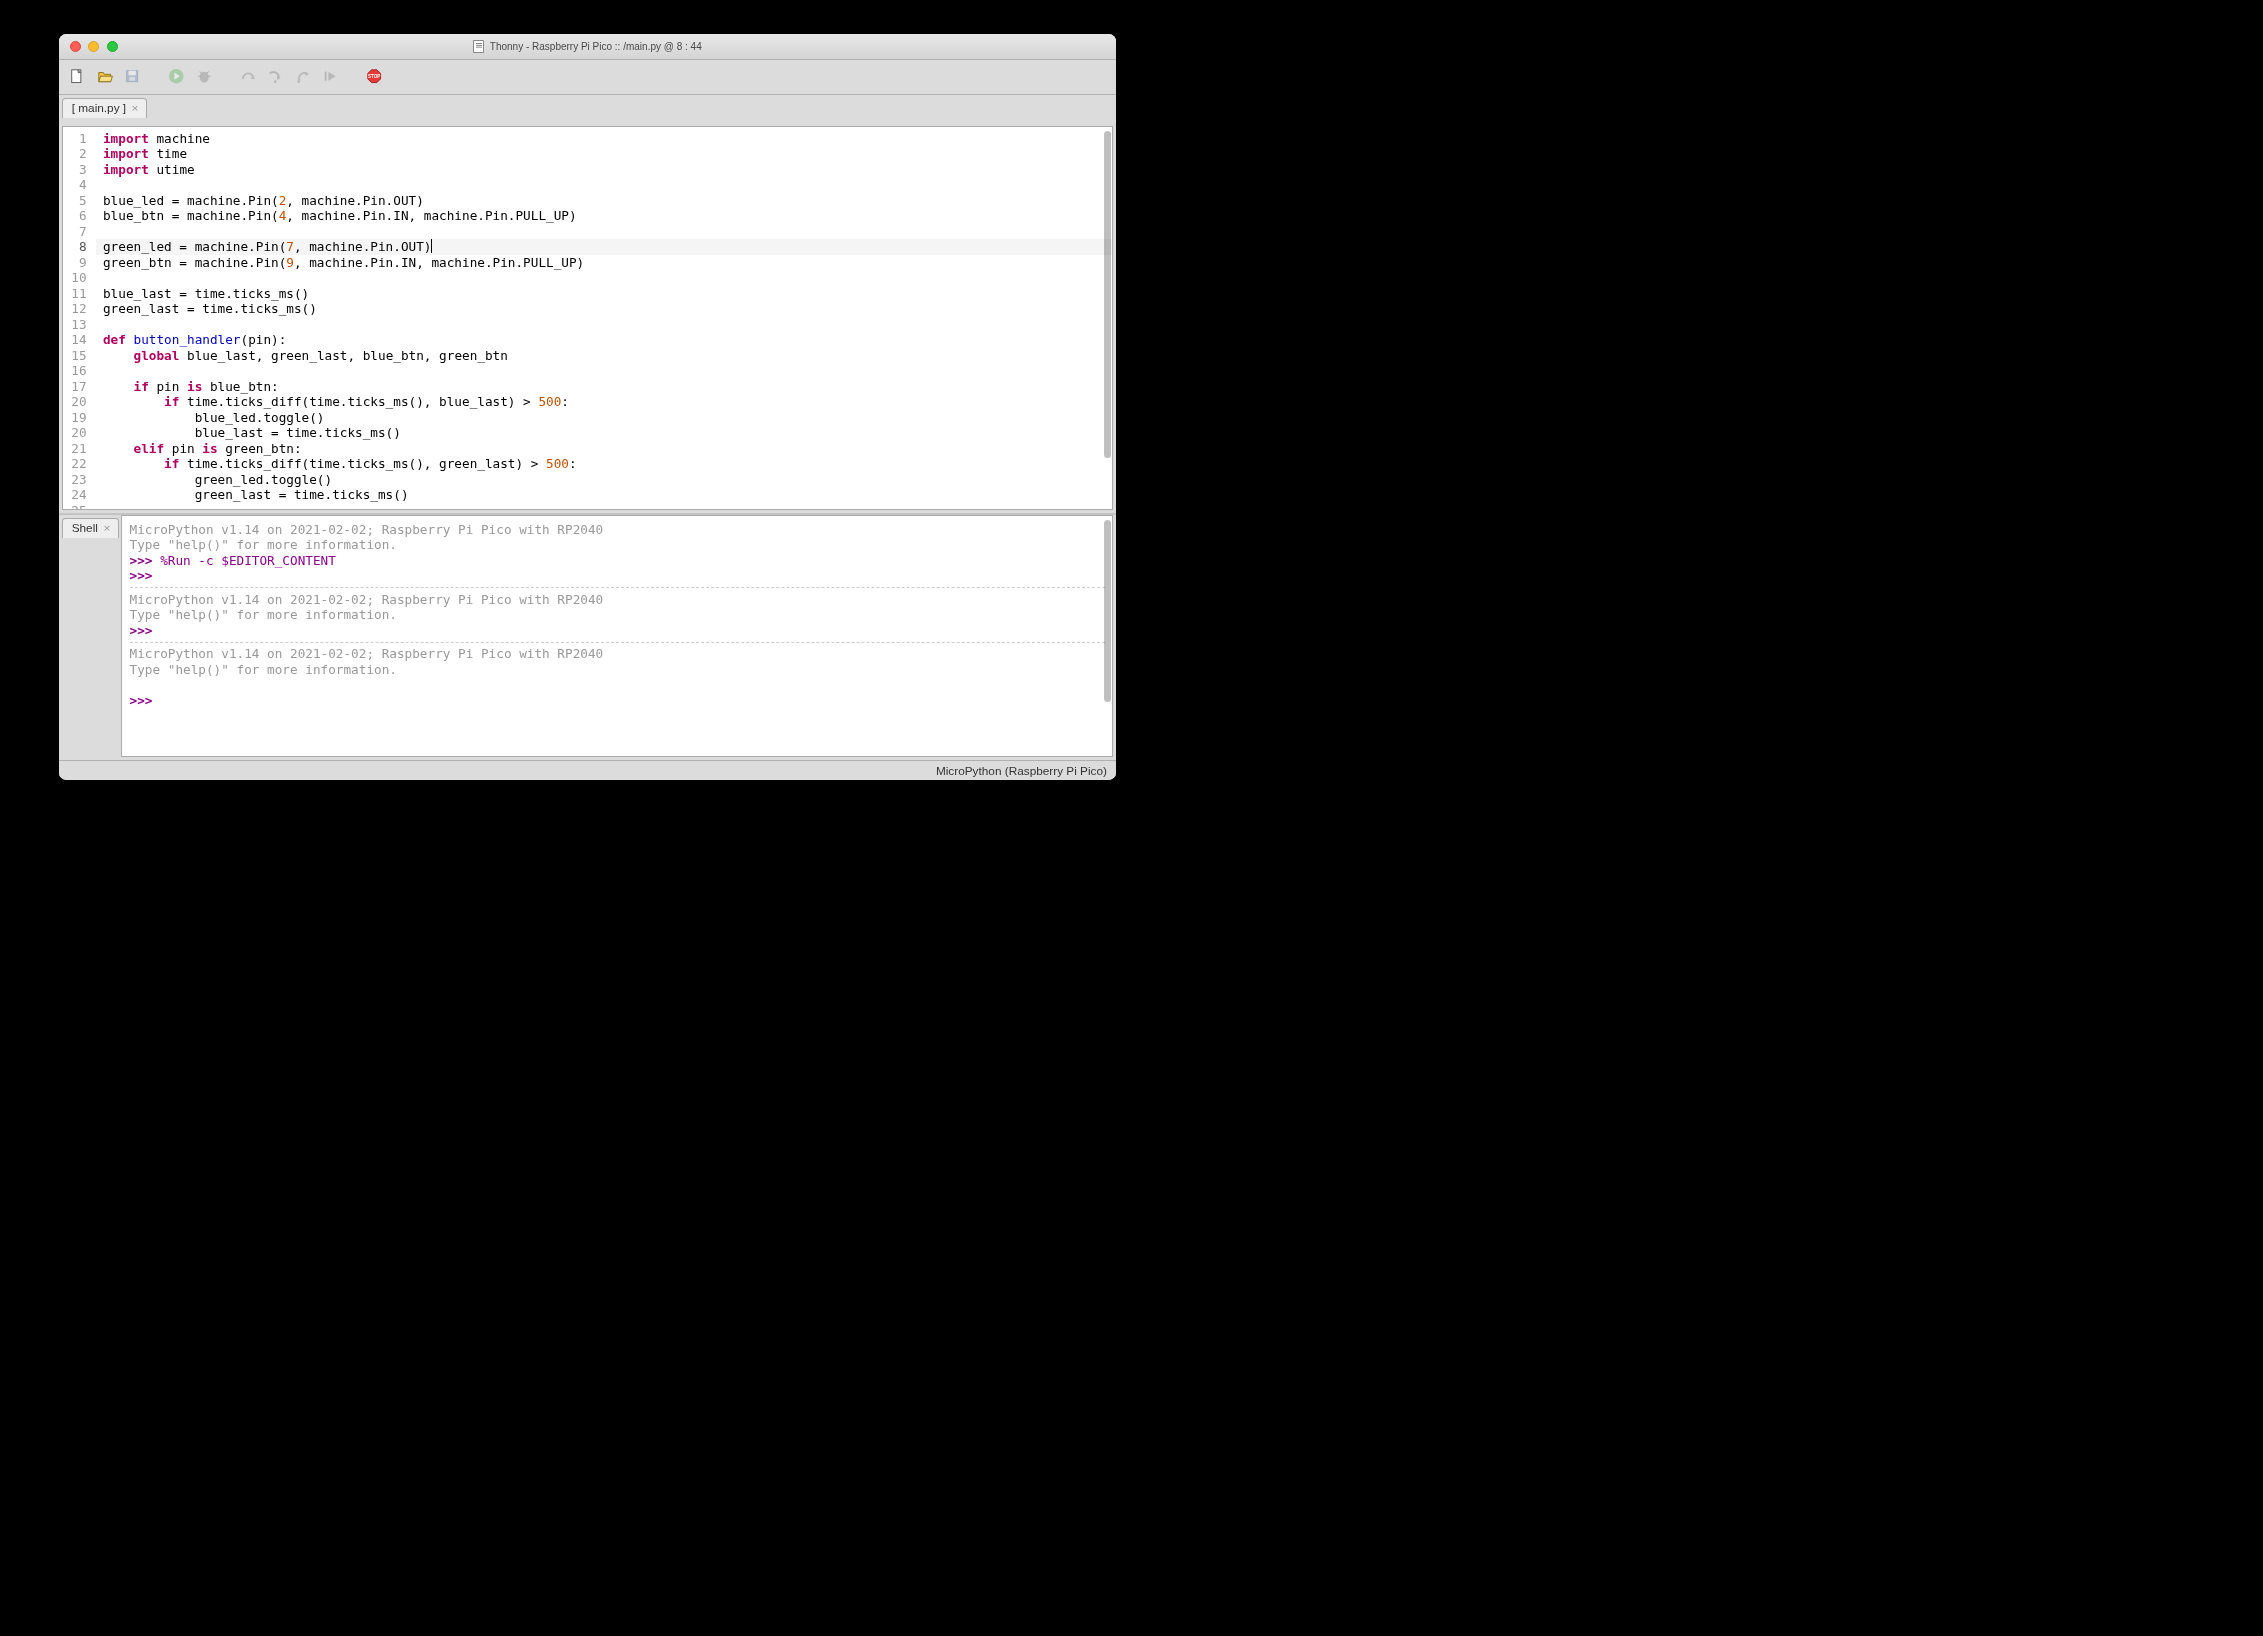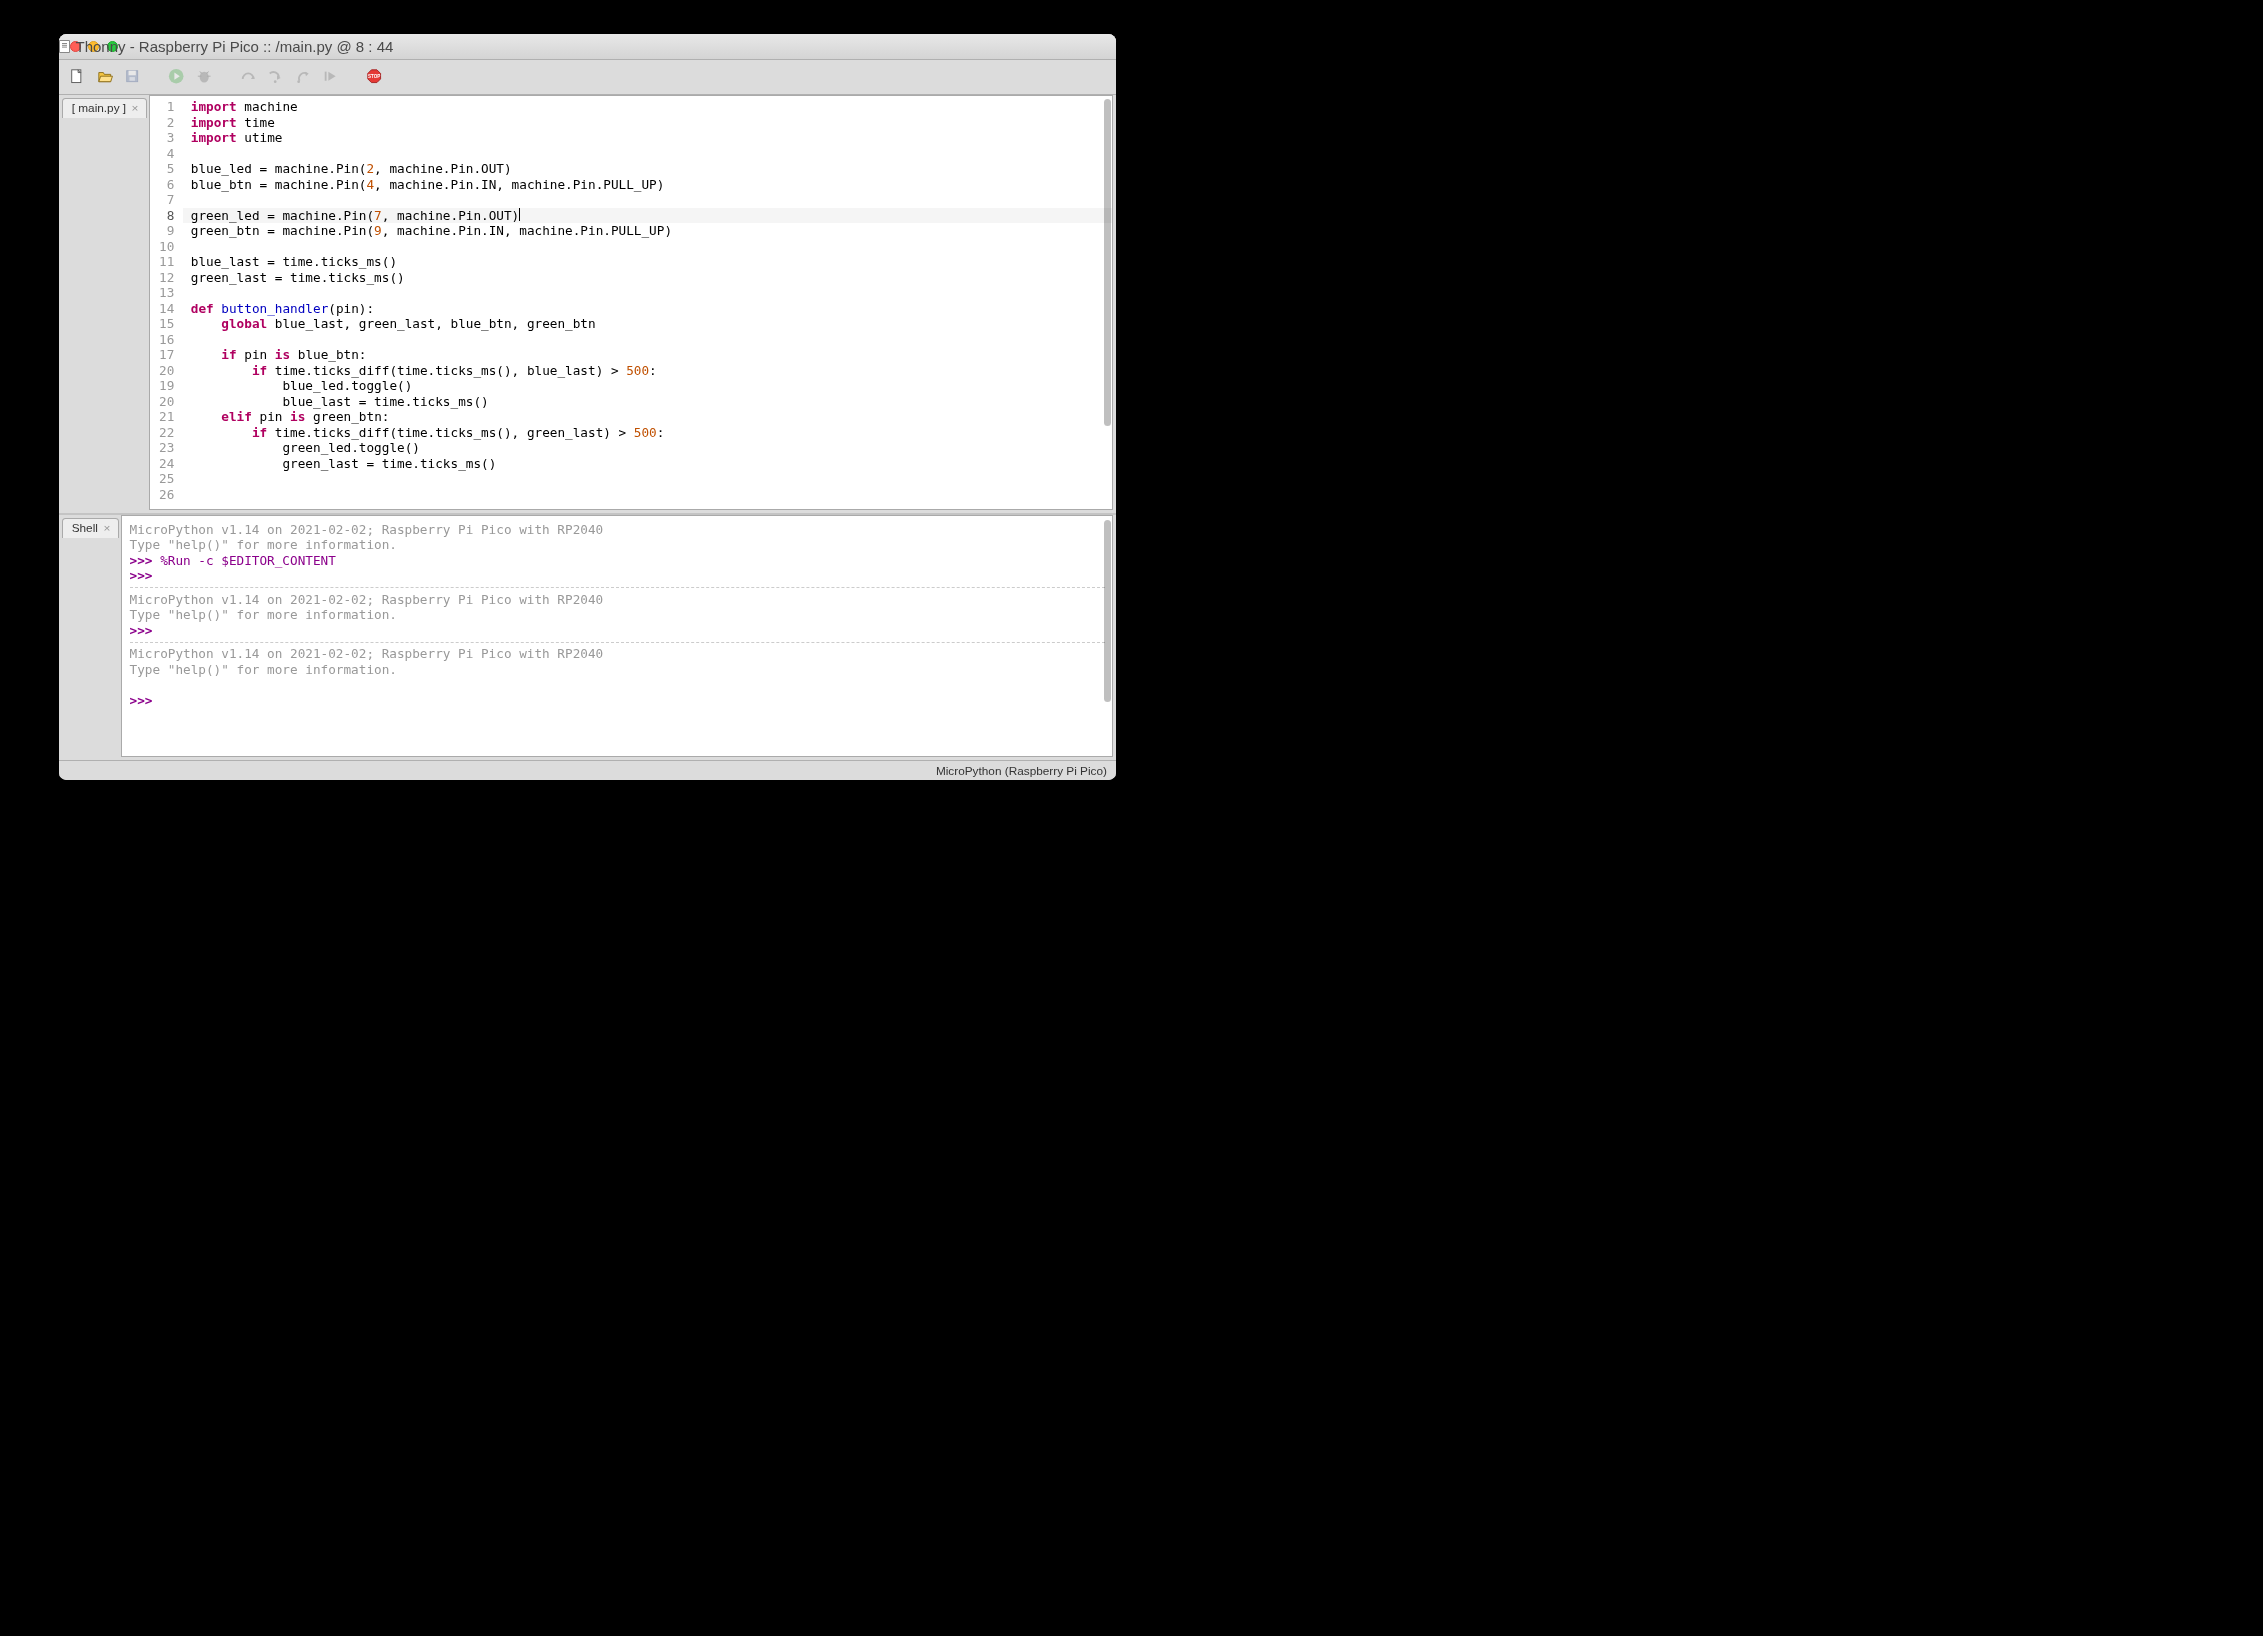--- a/index.html
+++ b/index.html
@@ -41,24 +41,25 @@
   .light {
     width: 11px; height: 11px; border-radius: 50%;
   }
   .light.red { background: #ff5f57; border: 0.5px solid #e0443e; }
   .light.yellow { background: #ffbd2e; border: 0.5px solid #dea123; }
   .light.green { background: #28c940; border: 0.5px solid #1aab29; }
   .title-center {
     position: absolute;
     left: 0; right: 0;
     text-align: center;
-    font-size: 15px;
+    font-size: 10px;
     color: #4a4a4a;
     display: flex;
     align-items: center;
+    justify-content: center;
     gap: 5.5px;
     pointer-events: none;
   }
   .title-center .doc-icon {
     width: 11px; height: 12.7px;
     background: #fff;
     border: 0.9px solid #888;
     border-radius: 0.9px;
     position: relative;
   }
@@ -84,23 +85,24 @@
     border-radius: 2.7px;
     cursor: pointer;
   }
   .tool-btn svg { width: 16.4px; height: 16.4px; }
   .tool-sep { width: 11px; }
   .disabled svg { opacity: 0.35; }
 
   .editor-area {
     flex: 1;
     display: flex;
-    flex-direction: row;
+    flex-direction: column;
     min-height: 0;
     border-bottom: 2.7px solid #c4c4c4;
+    gap: 8px;
   }
   .tabs {
     height: 23.6px;
     display: flex;
     align-items: flex-end;
     padding-left: 2.7px;
     gap: 1.8px;
     background: #dcdcdc;
   }
   .tab {

